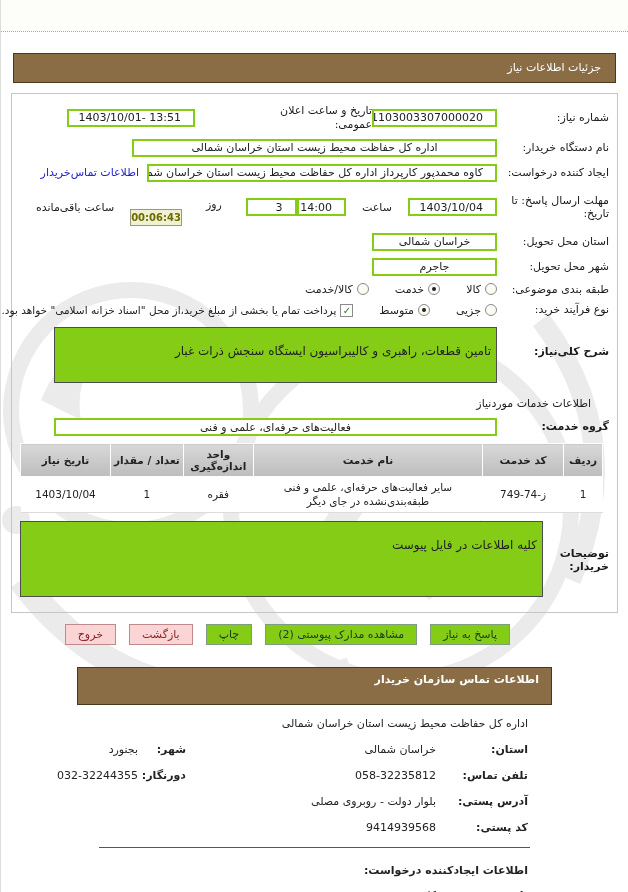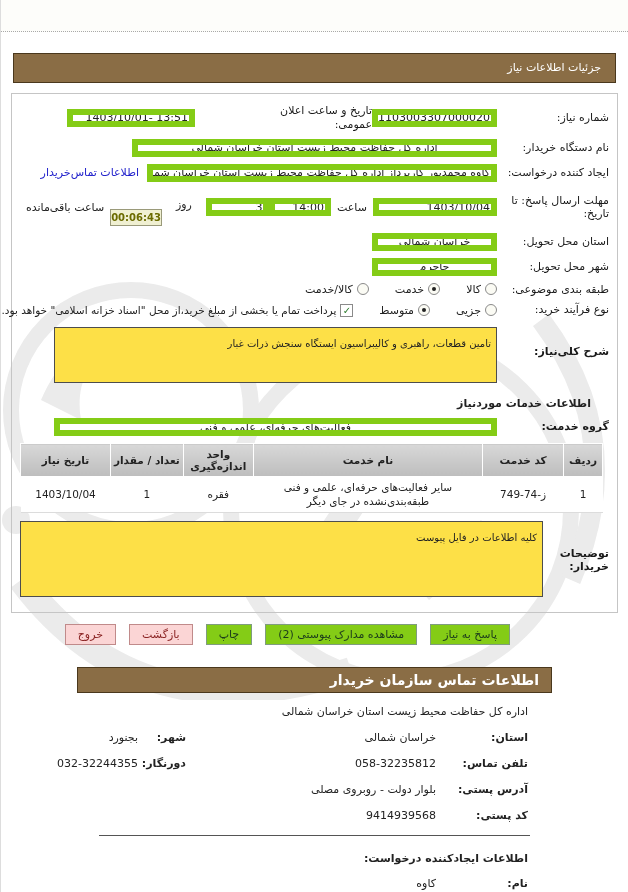--- a/index.html
+++ b/index.html
@@ -19,88 +19,88 @@
 
   .topbar { height:32px; background:#fdfdfa; border-bottom:1px dotted #a9a9a9; }
 
   .bar1 {
     margin:21px 12px 0 12px; height:30px;
     background:#8a6d45; border:1px solid #4a381d;
     color:#fff; line-height:28px; padding:0 14px;
     font-size:11px;
   }
   .bar2 {
-    margin:22px 76px 0 76px; height:26px;
+    margin:22px 76px 0 76px; height:38px;
     background:#8a6d45; border:1px solid #4a381d;
     color:#fff; line-height:24px; padding:0 12px;
-    font-size:14px; font-weight:bold;
+    font-size:11px; font-weight:bold;
   }
 
   .main-box {
     margin:10px 10px 0 10px;
     border:1px solid #c5c5c5;
     padding:10px 8px 8px 8px;
     background:transparent;
   }
 
   .row { display:flex; align-items:center; margin-bottom:7px; }
   .lbl { width:112px; flex:none; padding-left:4px; line-height:1.25; color:#1a1a1a; }
   .lbl2 { line-height:1.2; }
   .inp {
-    border:6px solid #84cc16; background:#fff; height:18px;
+    border:2px solid #84cc16; background:#fff; height:18px;
     display:flex; align-items:center; justify-content:center;
-    padding:0 1px; overflow:hidden; white-space:nowrap;text-align:right;
+    padding:0 12px; overflow:hidden; white-space:nowrap;text-align:right;
   }
   .num { direction:ltr; justify-content:flex-end; }
   .w125 { width:125px; }
   .w365 { width:365px; justify-content:center; }
   .w385 { width:350px; justify-content:flex-start; }
   .w62  { width:62px; }
   .w64  { width:64px; }
   .gap47 { margin-left:47px; }
   .gap8  { margin-left:8px; }
   .link { color:#2222cc; margin-right:8px; cursor:pointer; white-space:nowrap; }
   .timer {
     width:52px; height:17px; margin-right:8px;
     background:#f0f0d2; border:1px solid #9a9a7a;
     color:#6b6b00; font-size:10px; font-weight:bold;
     display:flex; align-items:center; justify-content:center;
     direction:ltr;
     margin-top:20px;
   }
-  .small-lbl { margin:0 6px; white-space:nowrap; }
+  .small-lbl { margin:0 16px; white-space:nowrap; }
   .raised { position:relative; top:-3px; }
 
   .radio {
     width:12px; height:12px; border-radius:50%;
     border:1px solid #8a8a8a; background:#fbfbf4;
     display:inline-block; margin-left:4px; flex:none; position:relative;
   }
   .radio.checked::after {
     content:""; position:absolute; top:3px; right:3px;
     width:4px; height:4px; border-radius:50%; background:#222;
   }
   .opt { display:flex; align-items:center; margin-left:26px; }
   .checkbox {
     width:13px; height:13px; border:1px solid #8a8a8a; background:#fff;
     display:inline-flex; align-items:center; justify-content:center;
     margin-left:4px; flex:none; font-size:10px; color:#2a7a2a; font-weight:bold;
   }
   .chk-text { font-size:10.5px; white-space:nowrap; }
 
   .textarea {
-    border:1px solid #4d4d4d; background:#fde047;
-    padding:9px 5px; font-size:10px; line-height:1.35;
+    border:1px solid #4d4d4d; background:#84cc16;
+    padding:15px 5px; font-size:12px; line-height:1.35;
     overflow:hidden;
   }
   .ta-desc { width:443px; height:56px; }
   .ta-notes { width:529px; height:76px; }
   .b { font-weight:bold; }
 
-  .subheader { font-weight:bold; margin:14px 18px 8px 0; }
+  .subheader { font-weight:normal; margin:14px 18px 8px 0; }
 
   table.svc {
     border-collapse:collapse; width:583px; margin:2px 6px 8px auto;
     font-size:10.5px;
   }
   table.svc th {
     background:linear-gradient(#d8d8d8,#bdbdbd);
     border:1px solid #fff; font-weight:bold; color:#222;
     padding:4px 2px; font-size:10.5px;
   }

